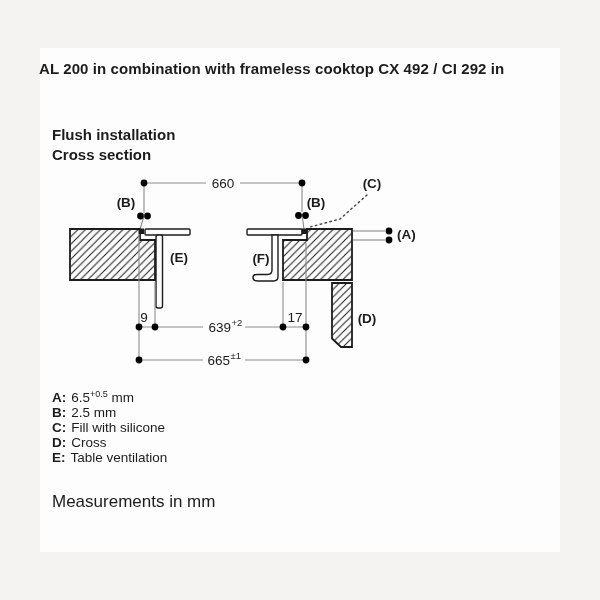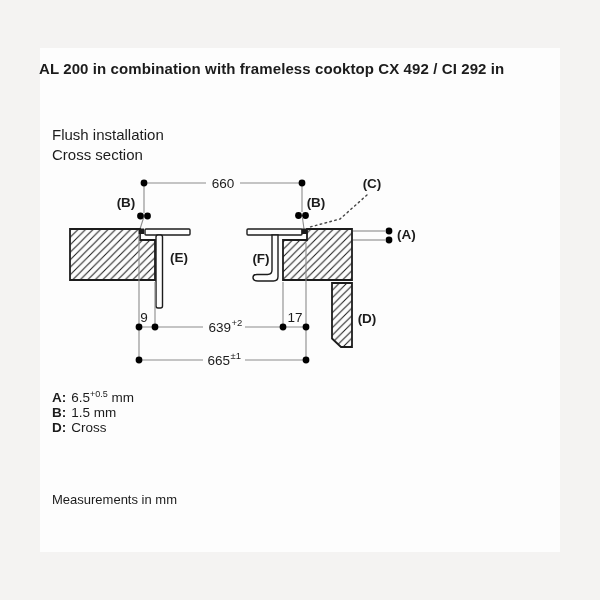--- a/index.html
+++ b/index.html
@@ -14,27 +14,27 @@
     position:absolute;left:40px;top:48px;width:520px;height:504px;
     background:#fdfdfd;
   }
   .abs{position:absolute;}
   .title{
     left:39px;top:59px;width:492px;
     font-size:15px;font-weight:bold;line-height:19.5px;letter-spacing:.1px;
   }
   .subtitle{
     left:52px;top:125px;width:300px;
-    font-size:15px;font-weight:normal;line-height:19.5px;
+    font-size:15px;font-weight:bold;line-height:19.5px;
   }
   .legend{left:52px;top:390px;font-size:13.5px;line-height:15px;}
   .legend-row{white-space:nowrap;}
   .lk{font-weight:bold;margin-right:5px;}
   .legend sup{font-size:9px;line-height:0;}
-  .footer{left:52px;top:492px;font-size:13px;}
+  .footer{left:52px;top:492px;font-size:17px;}
   svg{position:absolute;left:0;top:0;}
   svg text{font-family:"Liberation Sans","DejaVu Sans",sans-serif;fill:#1c1c1c;}
   .dimnum{font-size:13.5px;}
   .dimsup{font-size:9.5px;}
   .callout{font-size:13.5px;font-weight:bold;}
 </style>
 </head>
 <body>
 
 <div class="card"></div>
@@ -126,17 +126,19 @@
 
   <text class="dimnum" x="231" y="331.5" text-anchor="end">639</text>
   <text class="dimsup" x="231.5" y="326" text-anchor="start">+2</text>
 
   <text class="dimnum" x="230" y="364.5" text-anchor="end">665</text>
   <text class="dimsup" x="230.5" y="359" text-anchor="start">±1</text>
 </svg>
 
 <div class="abs legend">
   <div class="legend-row"><span class="lk">A:</span><span><span>6.5</span><sup>+0.5</sup><span> mm</span></span></div>
-  <div class="legend-row"><span class="lk">B:</span><span><span>1.5</span><sup></sup><span> mm</span></span></div>
+  <div class="legend-row"><span class="lk">B:</span><span><span>2.5</span><sup></sup><span> mm</span></span></div>
+  <div class="legend-row"><span class="lk">C:</span><span><span>Fill with silicone</span><sup></sup><span></span></span></div>
   <div class="legend-row"><span class="lk">D:</span><span><span>Cross</span><sup></sup><span></span></span></div>
+  <div class="legend-row"><span class="lk">E:</span><span><span>Table ventilation</span><sup></sup><span></span></span></div>
 </div>
 
 <div class="abs footer">Measurements in mm</div>
 
 </body></html>

